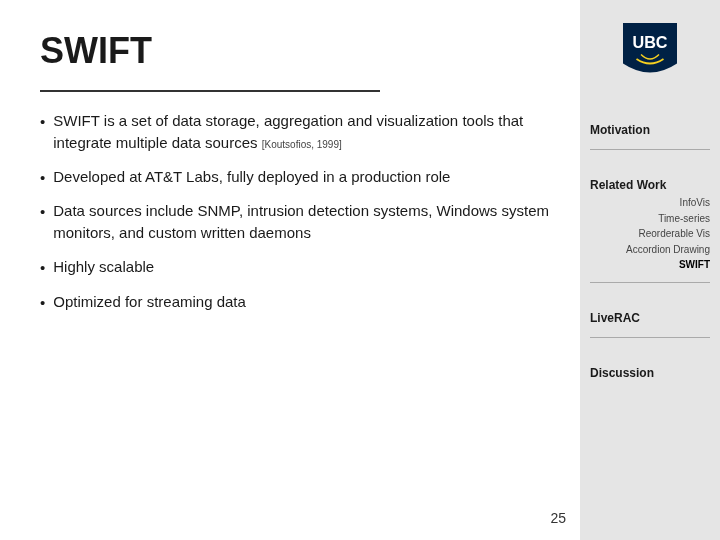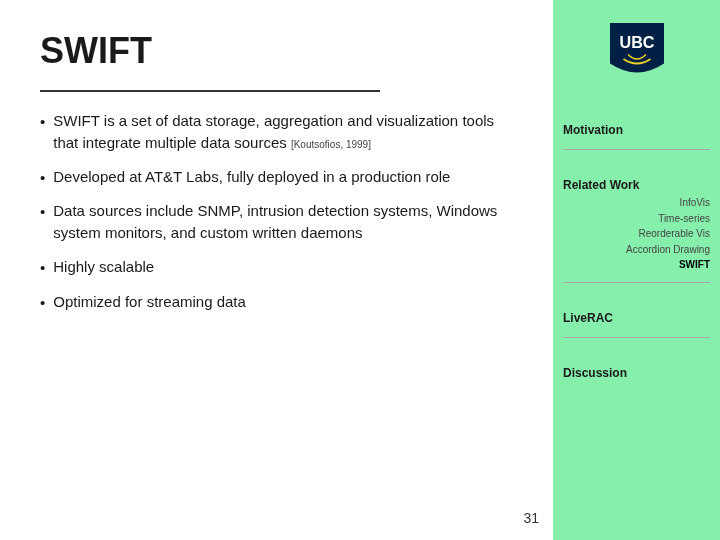--- a/index.html
+++ b/index.html
@@ -62,22 +62,22 @@
     .slide-number {
       position: absolute;
       bottom: 14px;
       right: 14px;
       font-size: 14px;
       color: #333;
     }
 
     
     .sidebar {
-      width: 167px;
-      background: #86efac;
+      width: 140px;
+      background: #e5e5e5;
       padding: 10px 10px 10px 10px;
       display: flex;
       flex-direction: column;
       align-items: center;
       position: relative;
     }
 
     .ubc-logo {
       width: 72px;
       height: 72px;
@@ -144,21 +144,21 @@
       <span class="bullet">•</span>
       <span>Highly scalable</span>
     </li>
 
     <li>
       <span class="bullet">•</span>
       <span>Optimized for streaming data</span>
     </li>
   </ul>
 
-  <div class="slide-number">31</div>
+  <div class="slide-number">25</div>
 </div>
 
 <div class="sidebar">
 
   <svg class="ubc-logo" viewBox="0 0 80 80" xmlns="http://www.w3.org/2000/svg">
 
     <path d="M10,10 L70,10 L70,55 Q40,75 10,55 Z" fill="#002145"></path>
 
     <text x="40" y="38" text-anchor="middle" font-size="18" font-weight="bold" fill="#ffffff" font-family="Arial">UBC</text>
 

